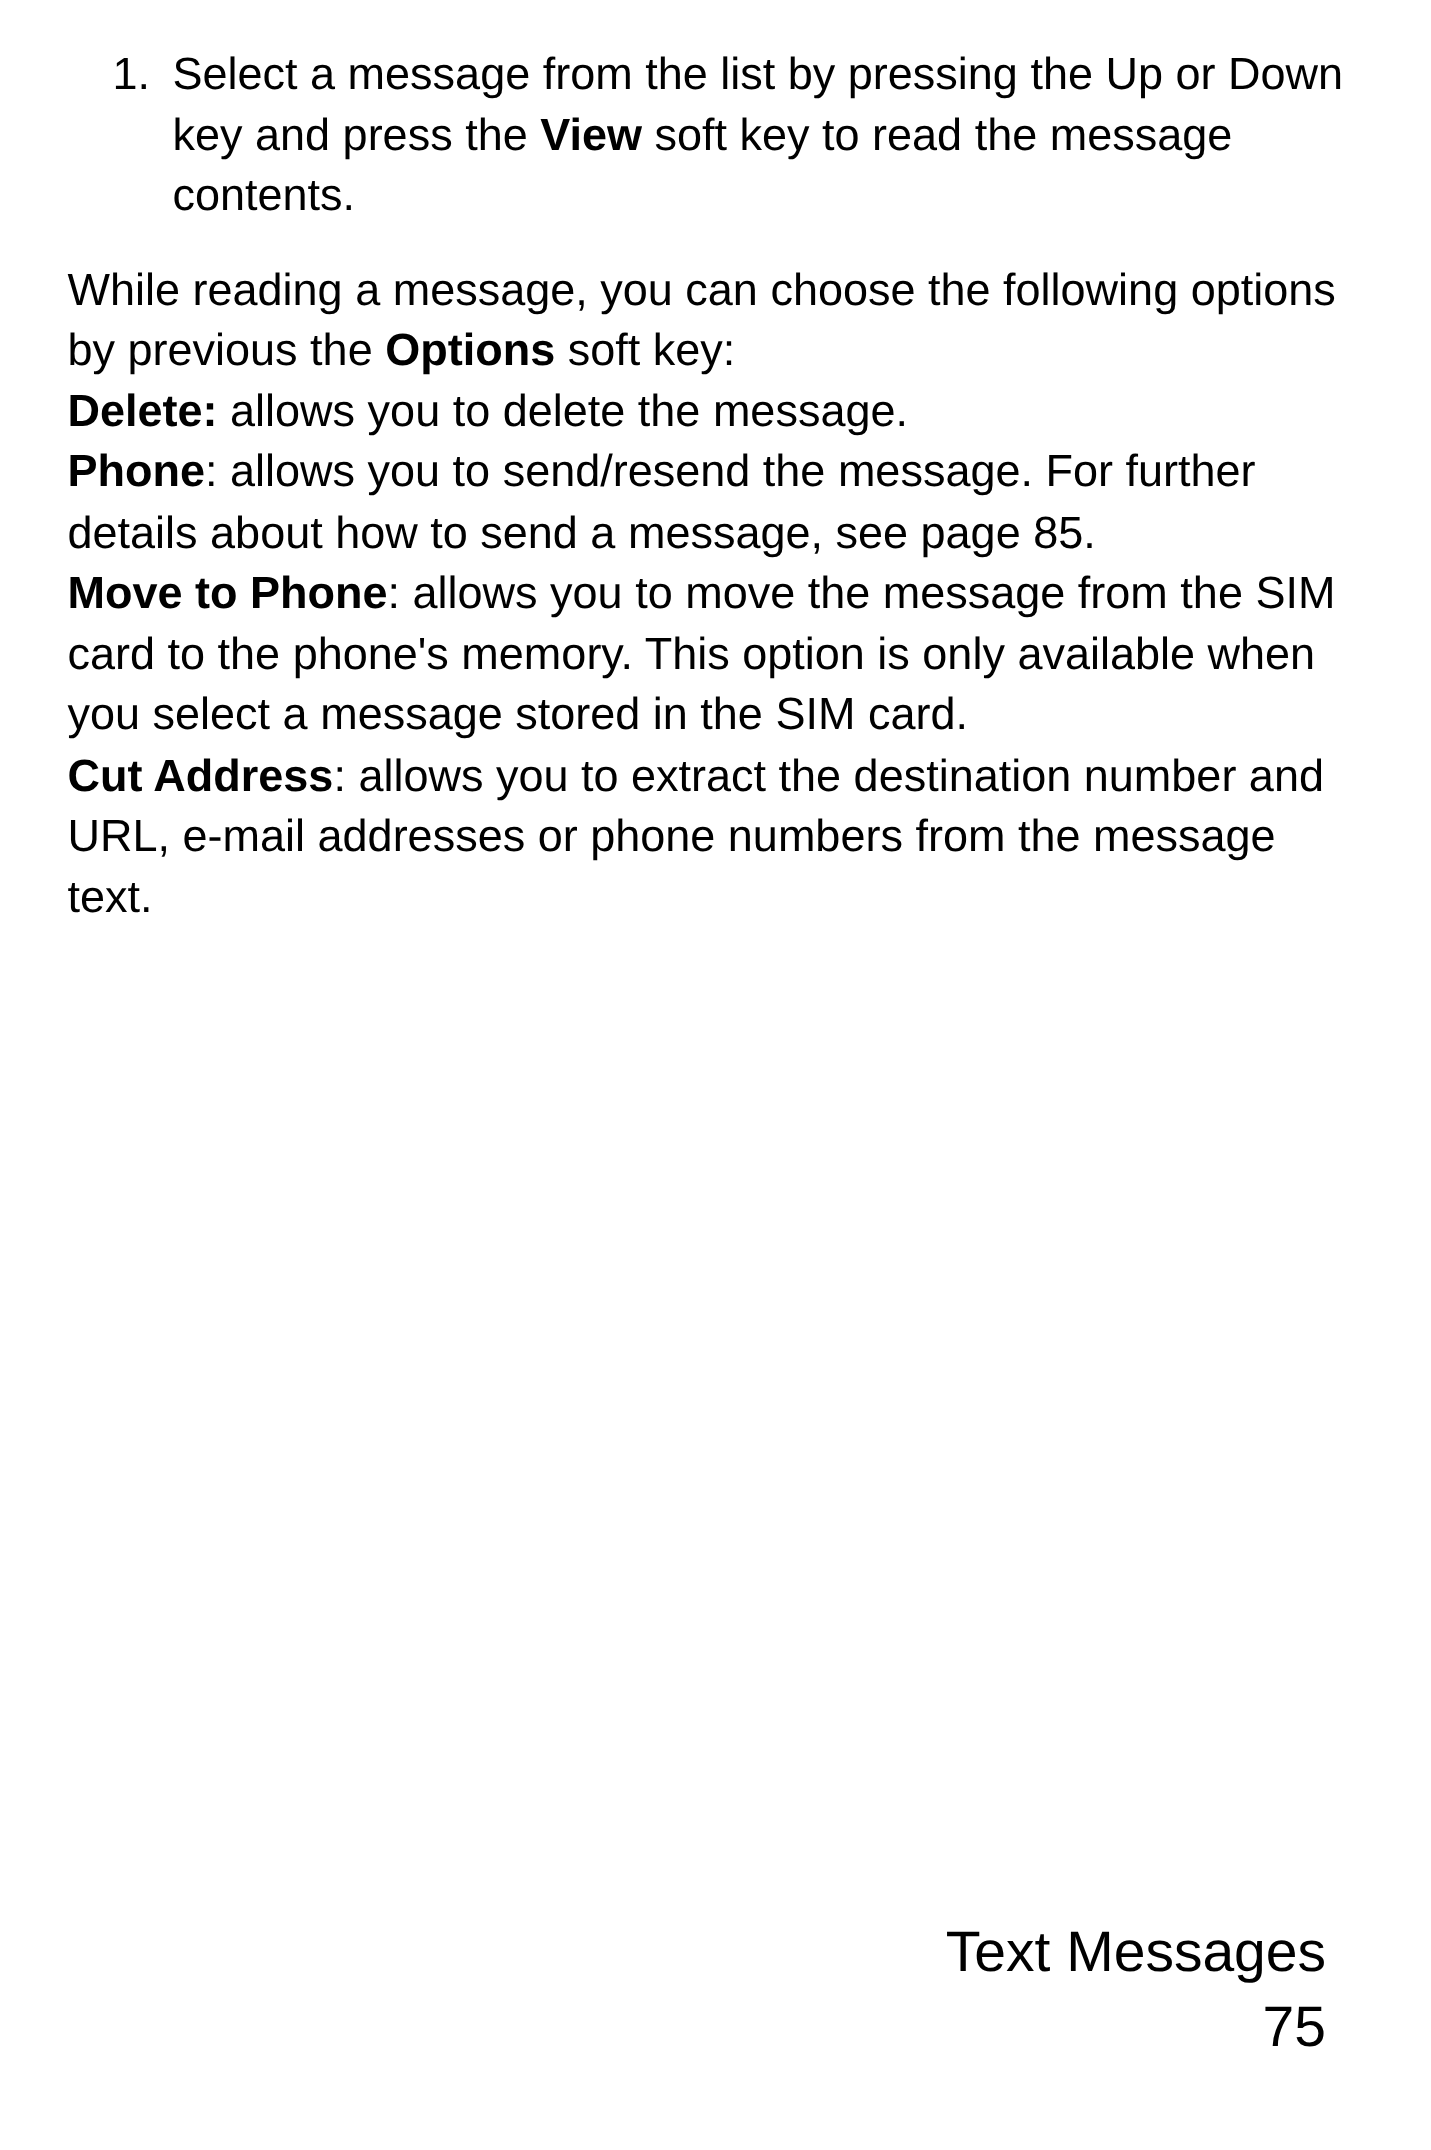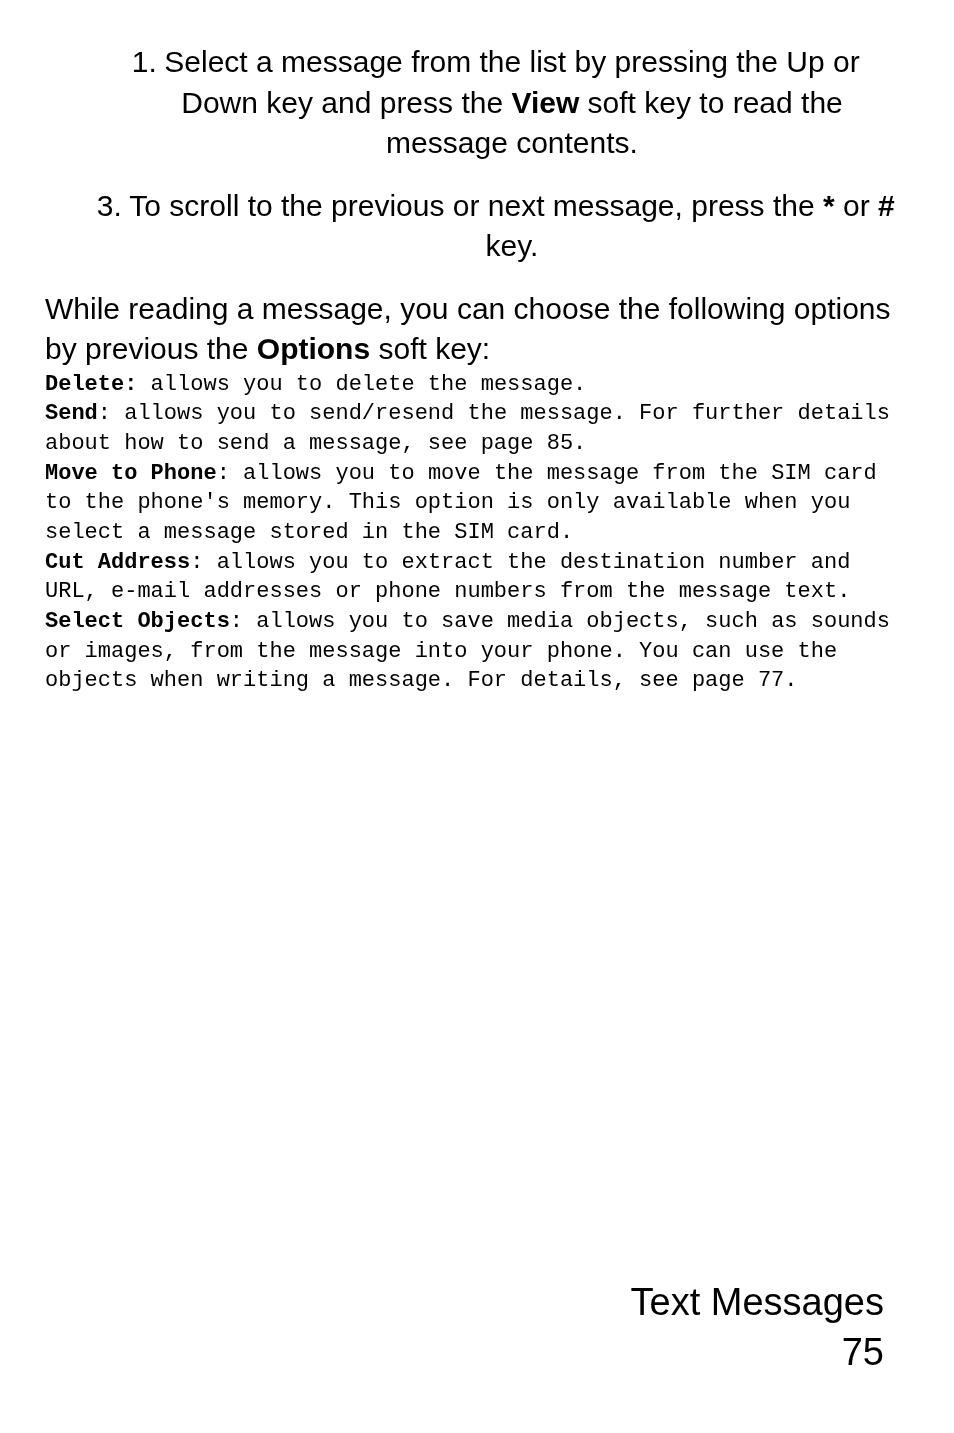--- a/index.html
+++ b/index.html
@@ -11,24 +11,23 @@
     font-family: "Helvetica Neue", Helvetica, Arial, sans-serif;
     color: #000;
   }
   .page {
     padding: 30px 45px 0 45px;
     box-sizing: border-box;
     height: 100%;
     position: relative;
   }
   ol.steps {
-    margin: 12px;
+    margin: 0;
     padding: 0;
     list-style: none;
-    text-align: center;
   }
   ol.steps li {
     font-size: 30px;
     line-height: 1.35;
     margin-bottom: 22px;
     padding-left: 70px;
     text-indent: -40px;
   }
   ol.steps li .num {
     display: inline-block;
@@ -36,24 +35,23 @@
     text-indent: 0;
   }
   .body-para {
     font-size: 30px;
     line-height: 1.35;
     margin: 0;
   }
   .bold { font-weight: 700; }
   .sym { font-family: "Arial Black", sans-serif; font-weight: 900; }
   .opt-block {
-    font-size: 22px;
+    font-size: 30px;
     line-height: 1.35;
     margin: 0;
-    font-family: Liberation Mono, monospace;
   }
   .helv-block {
     font-family: Helvetica, Arial, sans-serif;
     font-size: 30px;
     font-weight: 400;
     line-height: 1.35;
     margin: 0;
     letter-spacing: 0;
   }
   .footer {
@@ -68,48 +66,42 @@
 </style>
 </head>
 <body>
 
 <div class="page">
 
   <ol class="steps">
     <li>
       <span class="num">1.</span><span>Select a message from the list by pressing the Up or Down key and press the </span><span class="bold">View</span><span> soft key to read the message contents.</span>
     </li>
-    <li>
-      <span class="num">3.</span><span>To scroll to the previous or next message, press the </span><span class="sym">*</span><span> or </span><span class="sym">#</span><span> key.</span>
-    </li>
   </ol>
 
   <p class="body-para">
     <span>While reading a message, you can choose the following options by previous the </span><span class="bold">Options</span><span> soft key:</span>
   </p>
 
   <p class="opt-block">
     <span class="bold">Delete:</span><span> allows you to delete the message.</span>
   </p>
 
   <p class="opt-block">
-    <span class="bold">Send</span><span>: </span><span>allows you to send/resend the message. For further details about how to send a message, see page 85.</span>
+    <span class="bold">Phone</span><span>: </span><span>allows you to send/resend the message. For further details about how to send a message, see page 85.</span>
   </p>
 
   <p class="opt-block">
     <span class="bold">Move to Phone</span><span>: </span><span>allows you to move the message from the SIM card to the phone's memory. This option is only available when you select a message stored in the SIM card.</span>
   </p>
 
   <p class="opt-block">
     <span class="bold">Cut Address</span><span>: </span><span>allows you to extract the destination number and URL, e-mail addresses or phone numbers from the message text.</span>
   </p>
 
 
-  <p class="opt-block">
-    <span class="bold">Select Objects</span><span>: </span><span>allows you to save media objects, such as sounds or images, from the message into your phone. You can use the objects when writing a message. For details, see page 77.</span>
-  </p>
 
   <div class="footer">
     <div>Text Messages</div>
     <div>75</div>
   </div>
 
 </div>
 
 </body></html>

